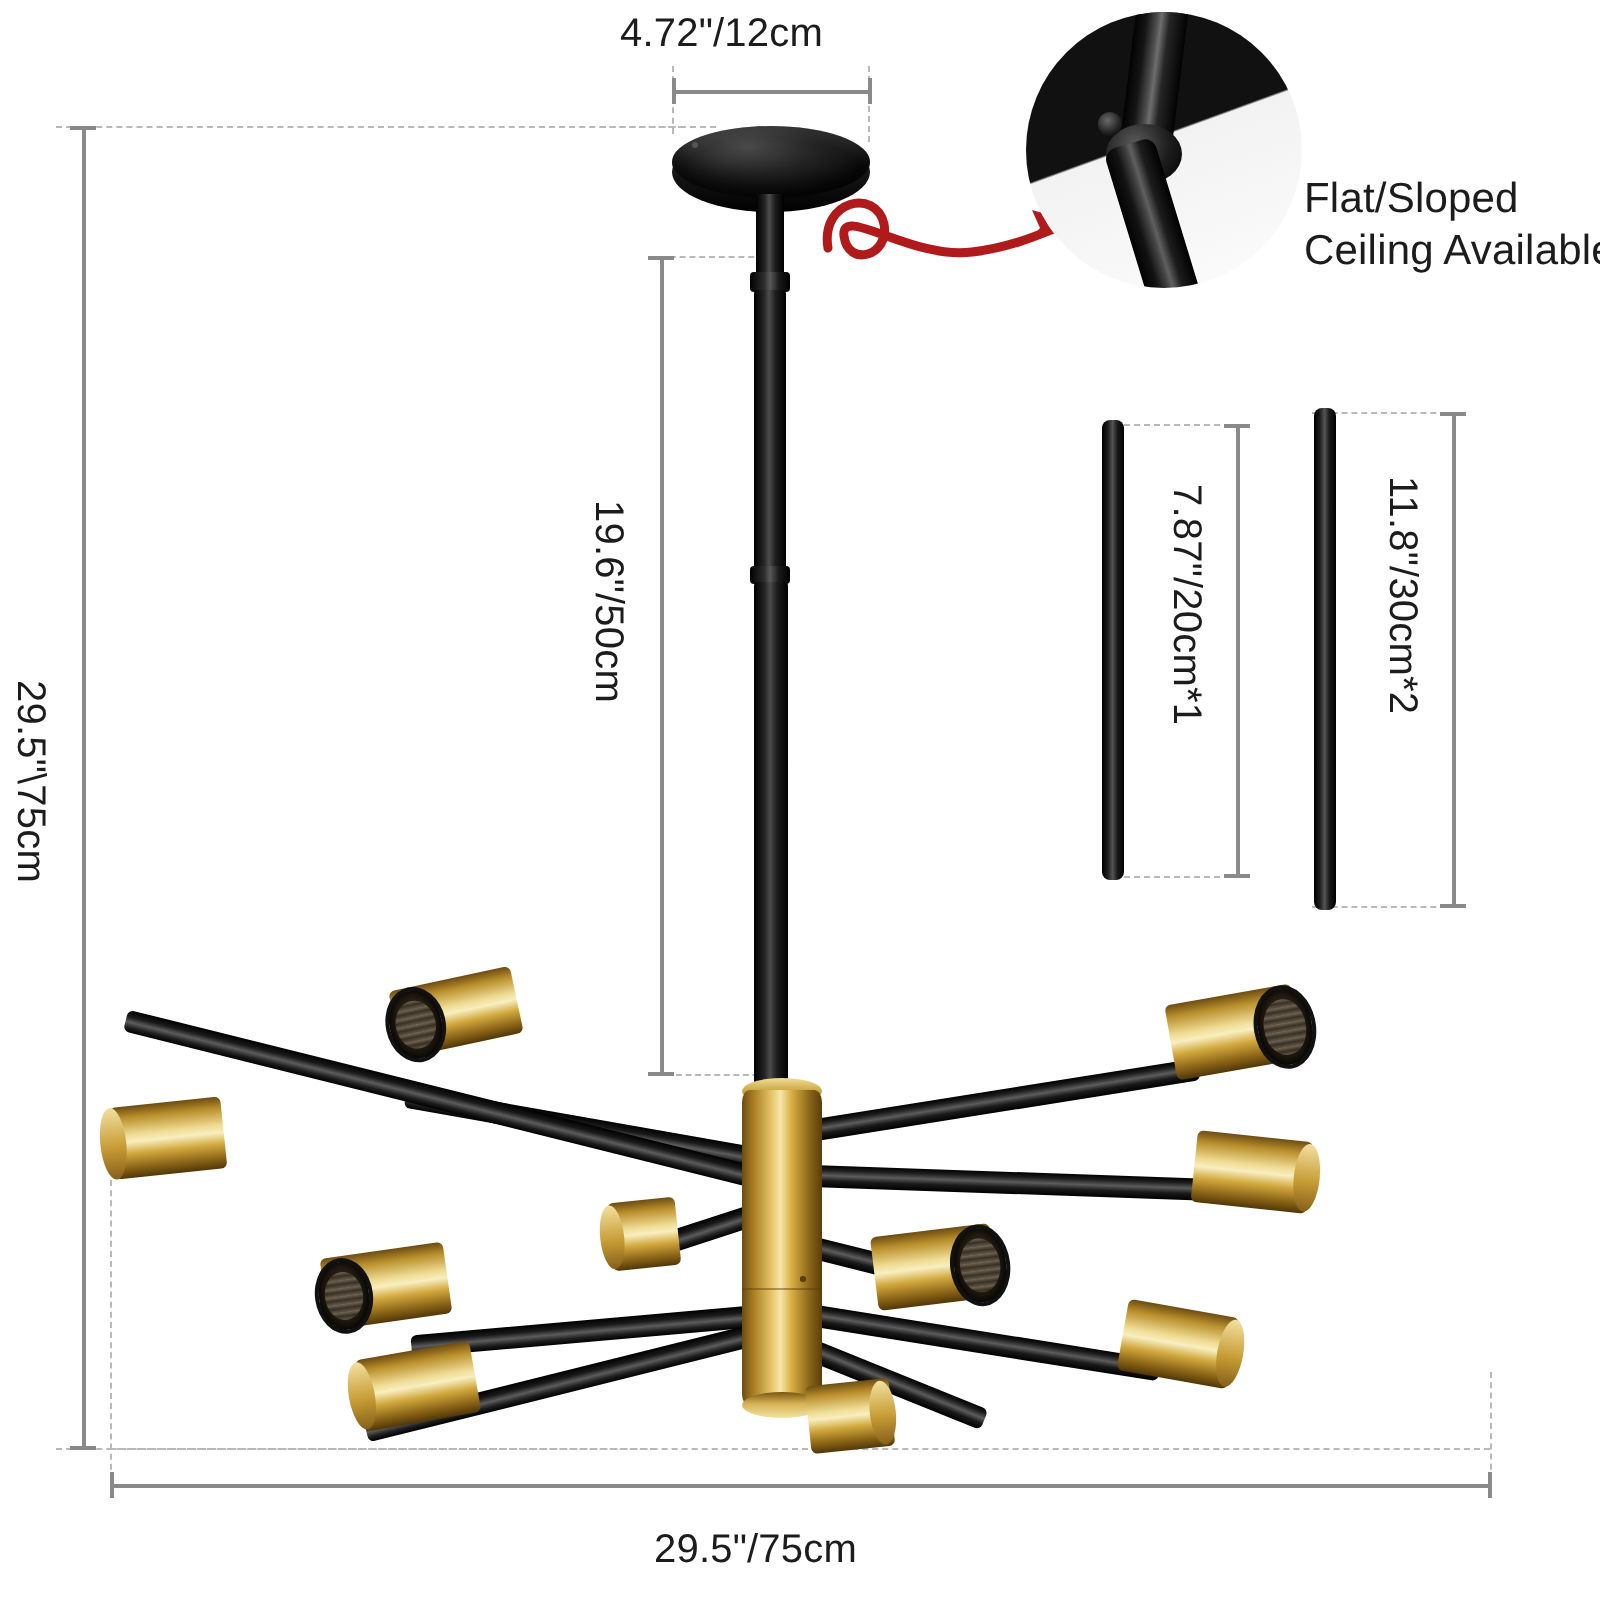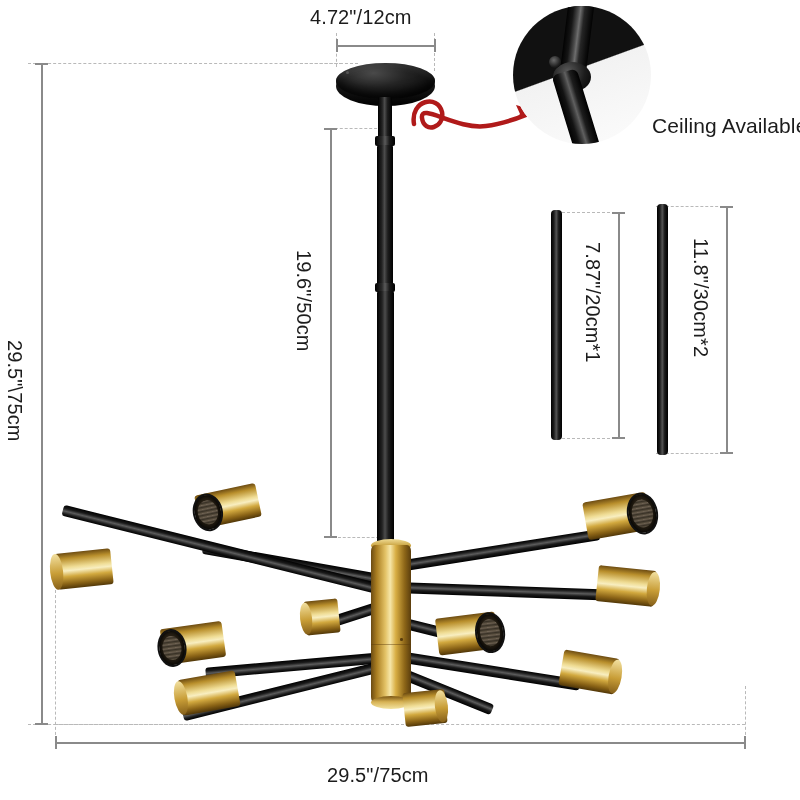--- a/index.html
+++ b/index.html
@@ -277,15 +277,16 @@
   </svg>
 
   <div class="inset" style="left:513px;top:6px;width:138px;height:138px;">
     <div class="bgdark"></div>
     <div class="tube-up" style="left:46px;top:-12px;width:26px;height:86px;transform:rotate(7deg);"></div>
     <div class="knuckle" style="left:40px;top:56px;width:38px;height:30px;"></div>
     <div class="screw" style="left:36px;top:50px;width:12px;height:12px;"></div>
     <div class="tube-dn" style="left:38px;top:66px;width:26px;height:90px;transform:rotate(-17deg);"></div>
   </div>
 
+  <div class="lbl" style="left:652px;top:88px;font-size:21px;">Flat/Sloped</div>
   <div class="lbl" style="left:652px;top:114px;font-size:21px;">Ceiling Available</div>
 
 </div>
 
 </body></html>

